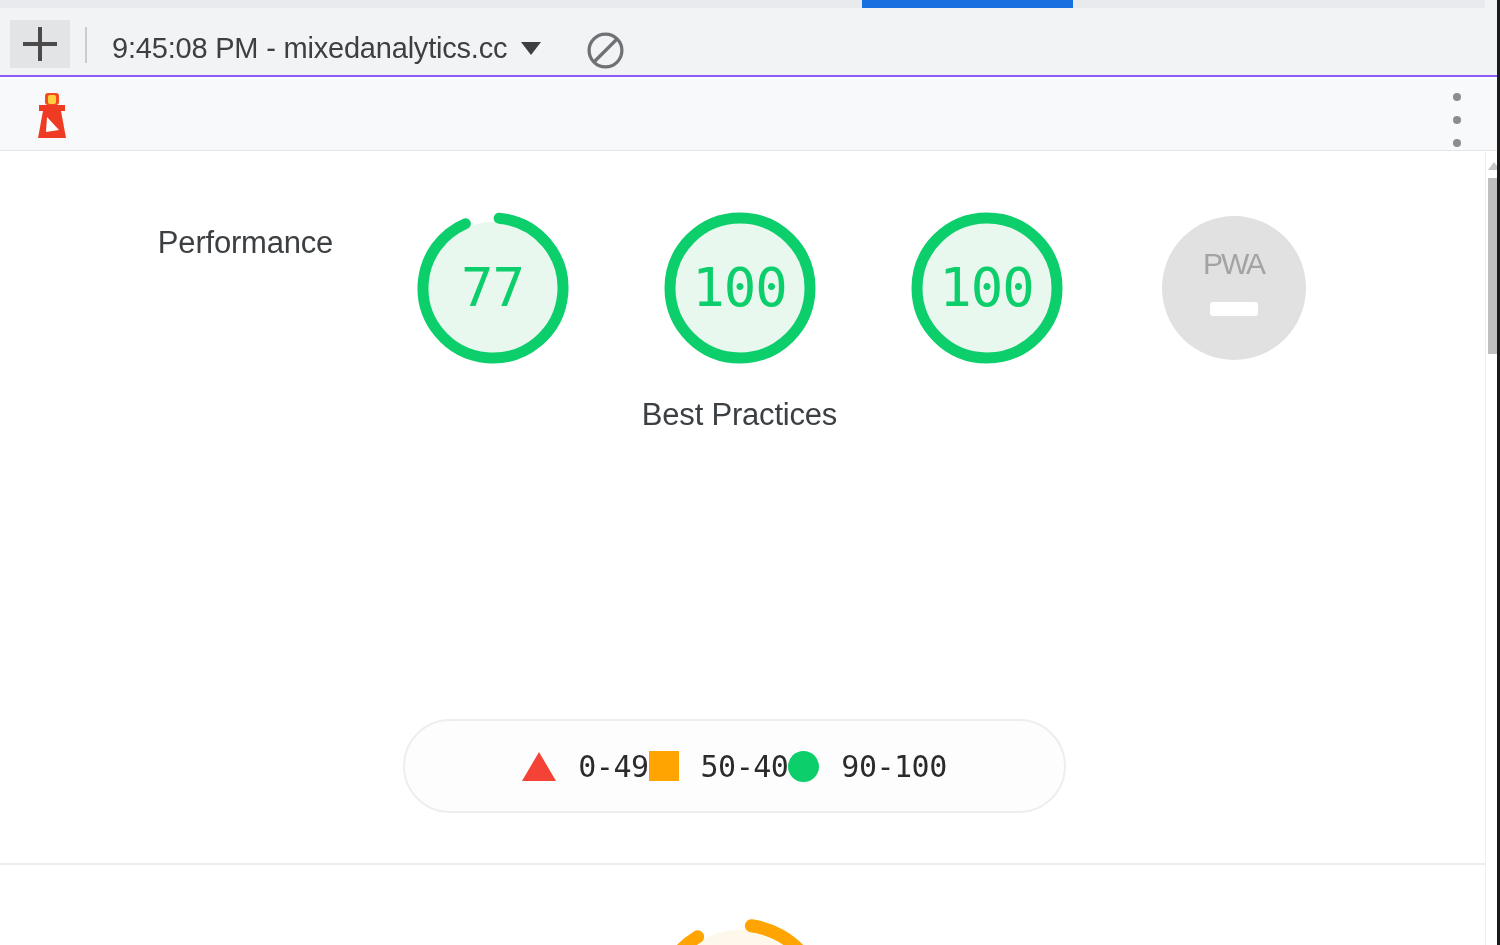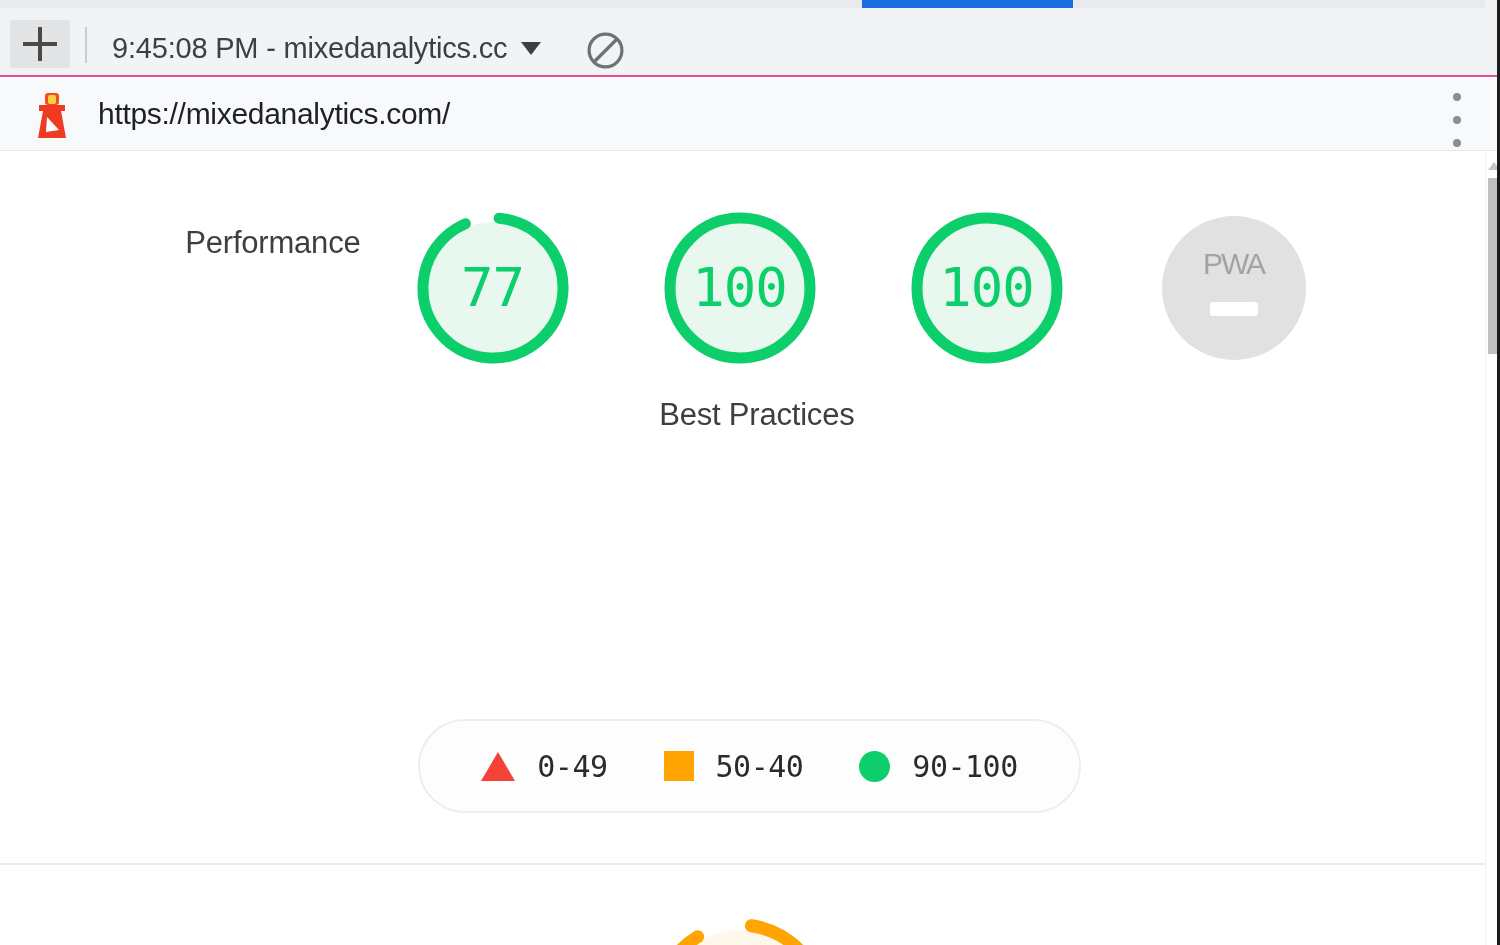--- a/index.html
+++ b/index.html
@@ -44,21 +44,21 @@
     width: 412px; height: 8px;
     background: #e8eaed;
   }
 
   
   .toolbar {
     position: absolute;
     left: 0; top: 9px;
     width: 1500px; height: 68px;
     background: #f1f3f4;
-    border-bottom: 2px solid #ec4899;
+    border-bottom: 2px solid #8b5cf6;
   }
 
   .newtab-btn {
     position: absolute;
     left: 10px; top: 11px;
     width: 60px; height: 48px;
     background: #e2e4e6;
     border-radius: 2px;
     display: flex;
     align-items: center;
@@ -230,39 +230,38 @@
     position: absolute;
     left: 62px; top: 100px;
     width: 48px; height: 14px;
     border-radius: 3px;
     background: #ffffff;
   }
 
   .score-label {
     margin-top: 16px;
     width: 230px;
-    text-align: right;
+    text-align: center;
     font-size: 31px;
     line-height: 1.6;
     color: #3c4043;
     letter-spacing: -0.2px;
   }
 
   
   .legend {
     position: absolute;
-    left: 418px; top: 567px;
+    left: 403px; top: 567px;
     width: 663px; height: 94px;
     border: 2px solid #eceef0;
     border-radius: 47px;
     background: #fdfdfd;
     display: flex;
     align-items: center;
     justify-content: center;
-    gap: 56px;
   }
   .legend-item {
     display: flex;
     align-items: center;
     gap: 22px;
   }
   .legend-text {
     font-family: "DejaVu Sans Mono", monospace;
     font-size: 30px;
     color: #2b2b2b;
@@ -380,23 +379,20 @@
   <span class="lighthouse-icon">
     <svg width="52" height="52" viewBox="0 0 52 52" aria-hidden="true">
       <rect x="19" y="4" width="14" height="12" rx="3" fill="#f24c1f"></rect>
       <rect x="22" y="6" width="8" height="9" rx="2" fill="#fcd040"></rect>
       <rect x="13" y="16" width="26" height="6" fill="#ef3b24"></rect>
       <path d="M17 22 L35 22 L40 49 L12 49 Z" fill="#ef3b24"></path>
       <path d="M21 28 L33 41 L20 43 Z" fill="#ffffff"></path>
     </svg>
   </span>
 
-  <div class="url-text">
-    <span>https://mixedanalytics.com/</span>
-  </div>
 
   <div class="kebab-menu">
     <i></i>
     <i></i>
     <i></i>
   </div>
 
   <div class="report">
 
     <div class="scores-row">

